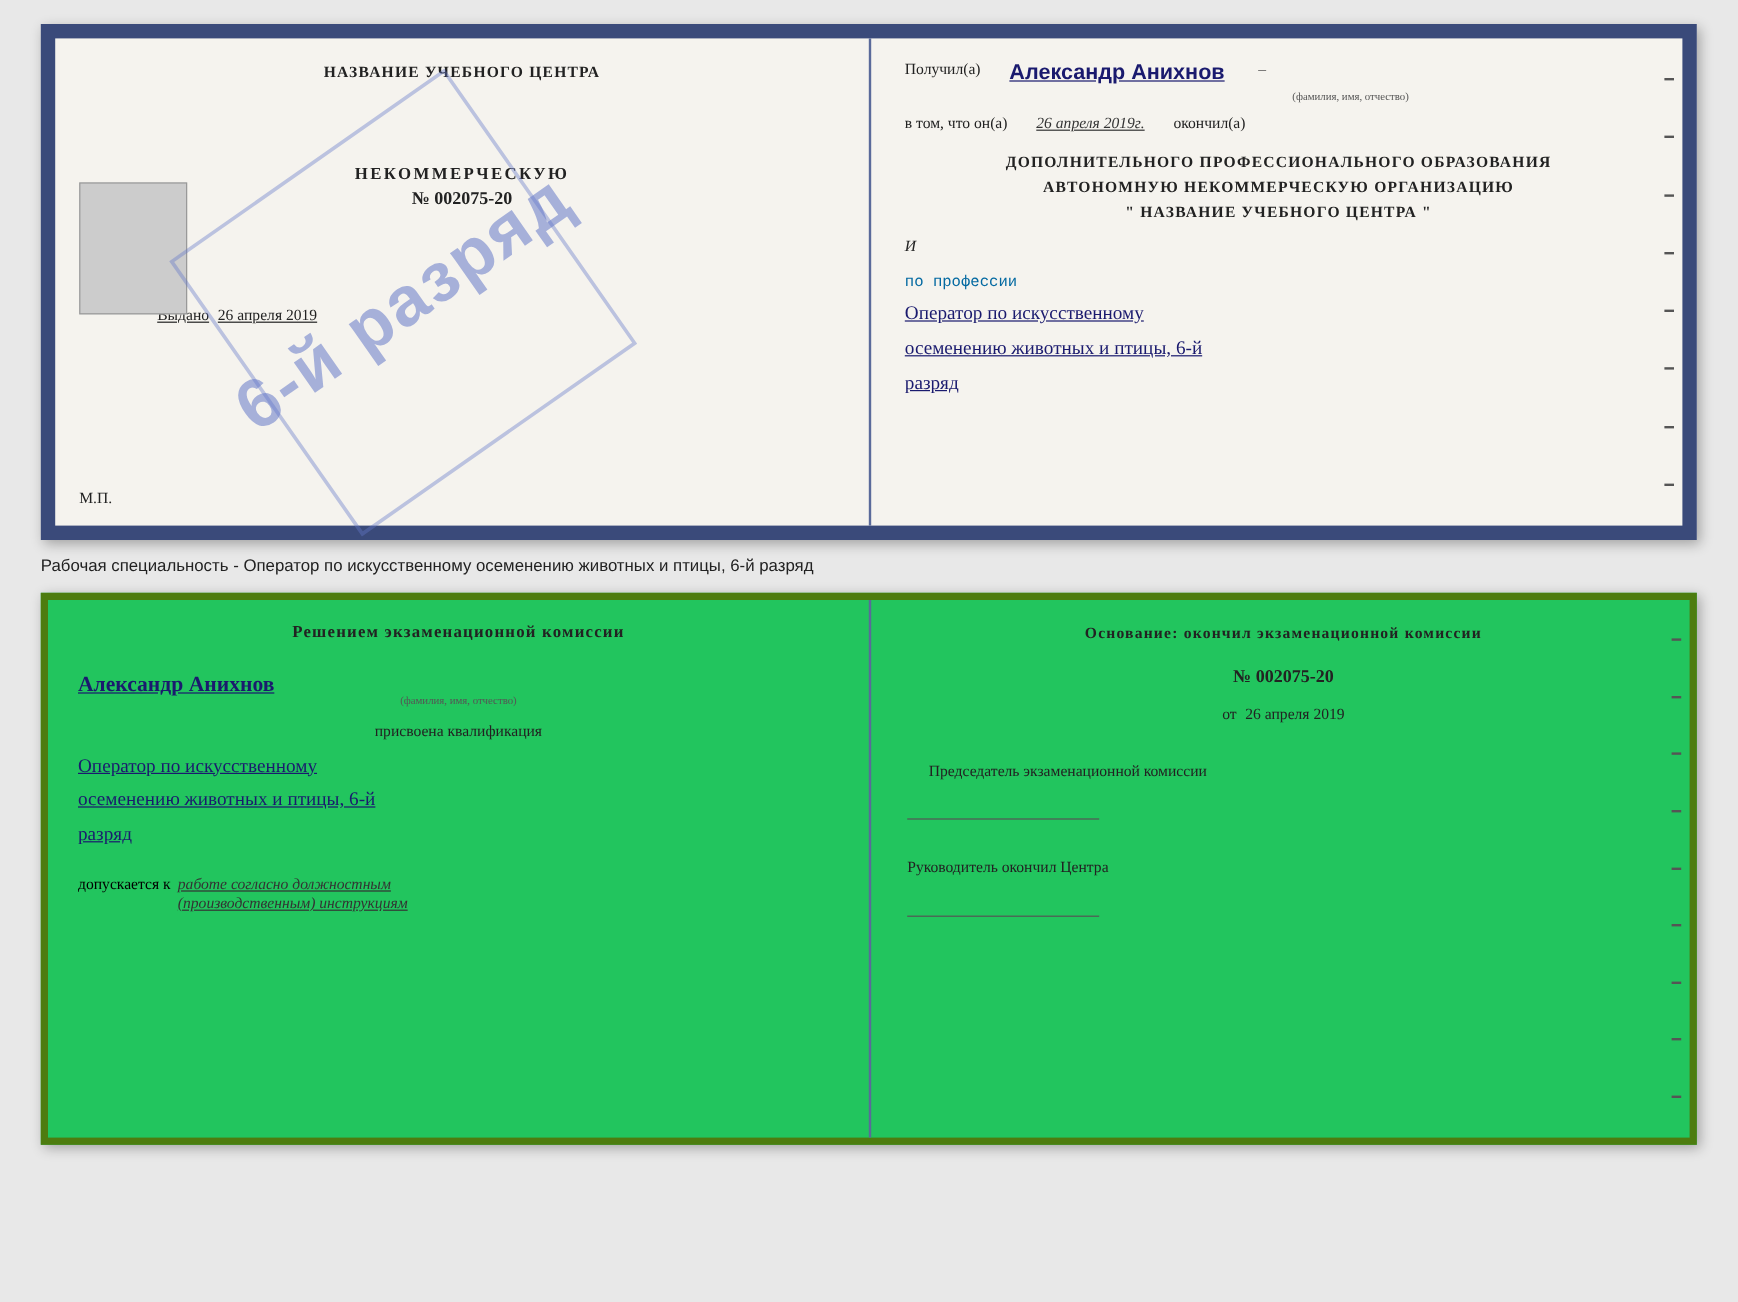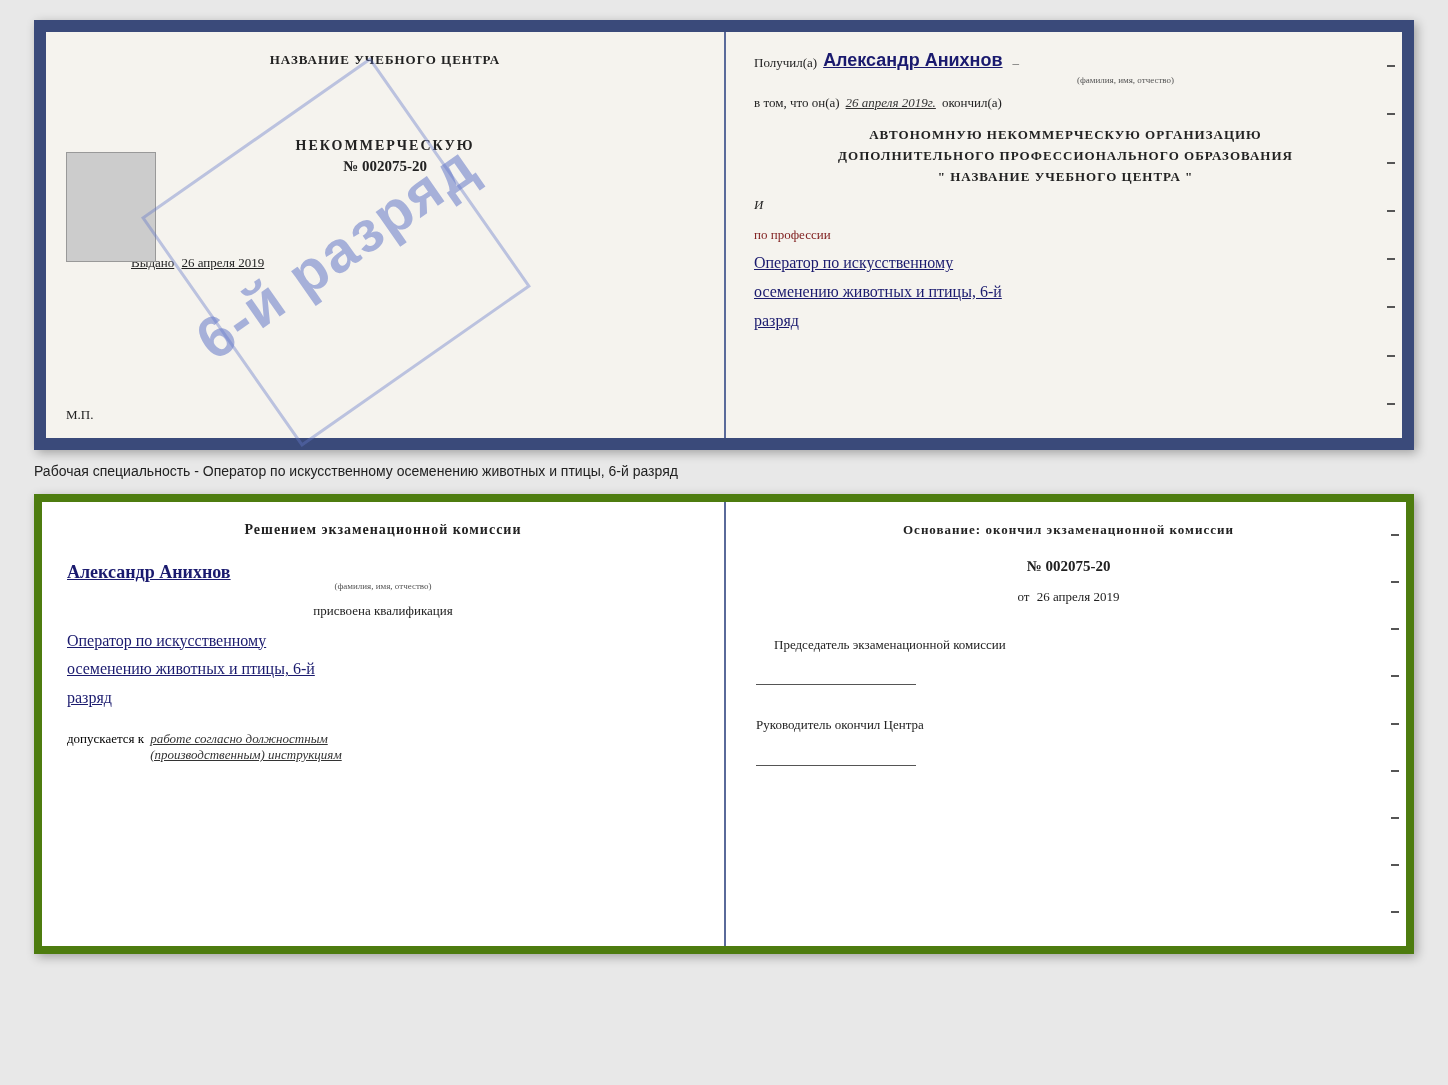--- a/index.html
+++ b/index.html
@@ -148,22 +148,22 @@
       width: 50%;
       padding: 18px 25px 18px 30px;
       display: flex;
       flex-direction: column;
       gap: 6px;
       position: relative;
     }
 
     .right-line {
       display: flex;
-      align-items: flex-end;
-      gap: 6px;
+      align-items: flex-start;
+      gap: 24px;
       font-size: 13px;
       color: #222;
     }
 
     .right-line .label-text {
       white-space: nowrap;
     }
 
     .handwritten-name {
       font-family: 'Comic Sans MS', cursive, sans-serif;
@@ -194,22 +194,23 @@
       text-align: center;
       font-size: 13px;
       font-weight: bold;
       letter-spacing: 1px;
       color: #222;
       line-height: 1.6;
     }
 
     .profession-label {
       font-size: 13px;
-      color: #7f1d1d;
+      color: #0369a1;
       margin-top: 8px;
+      font-family: Liberation Mono, monospace;
     }
 
     .handwritten-profession {
       font-family: 'Comic Sans MS', cursive;
       font-size: 16px;
       color: #1a1a6e;
       text-decoration: underline;
       line-height: 1.8;
     }
 
@@ -237,22 +238,22 @@
       font-size: 14px;
       color: #222;
       font-family: Arial, sans-serif;
       line-height: 1.4;
     }
 
     
     .bottom-document {
       width: 100%;
       height: 460px;
-      background: #ffffff;
-      border: 8px solid #4d7c0f;
+      background: #22c55e;
+      border: 6px solid #4d7c0f;
       display: flex;
       position: relative;
       box-shadow: 3px 3px 10px rgba(0,0,0,0.3);
     }
 
     .bottom-left {
       width: 50%;
       padding: 20px 25px;
       display: flex;
       flex-direction: column;
@@ -401,22 +402,22 @@
         <span class="small-label">(фамилия, имя, отчество)</span>
       </div>
 
       <div class="right-line" style="margin-top:4px;">
         <span class="label-text">в том, что он(а)</span>
         <span class="handwritten-date">26 апреля 2019г.</span>
         <span class="label-text">окончил(а)</span>
       </div>
 
       <div class="org-block">
+        <div>ДОПОЛНИТЕЛЬНОГО ПРОФЕССИОНАЛЬНОГО ОБРАЗОВАНИЯ</div>
         <div>АВТОНОМНУЮ НЕКОММЕРЧЕСКУЮ ОРГАНИЗАЦИЮ</div>
-        <div>ДОПОЛНИТЕЛЬНОГО ПРОФЕССИОНАЛЬНОГО ОБРАЗОВАНИЯ</div>
         <div>"   НАЗВАНИЕ УЧЕБНОГО ЦЕНТРА   "</div>
       </div>
 
       <div class="right-line" style="margin-top:4px; font-size:13px; font-style:italic;">
         <span>И</span>
       </div>
 
       <div class="profession-label">по профессии</div>
       <div class="handwritten-profession">
         Оператор по искусственному<br>

